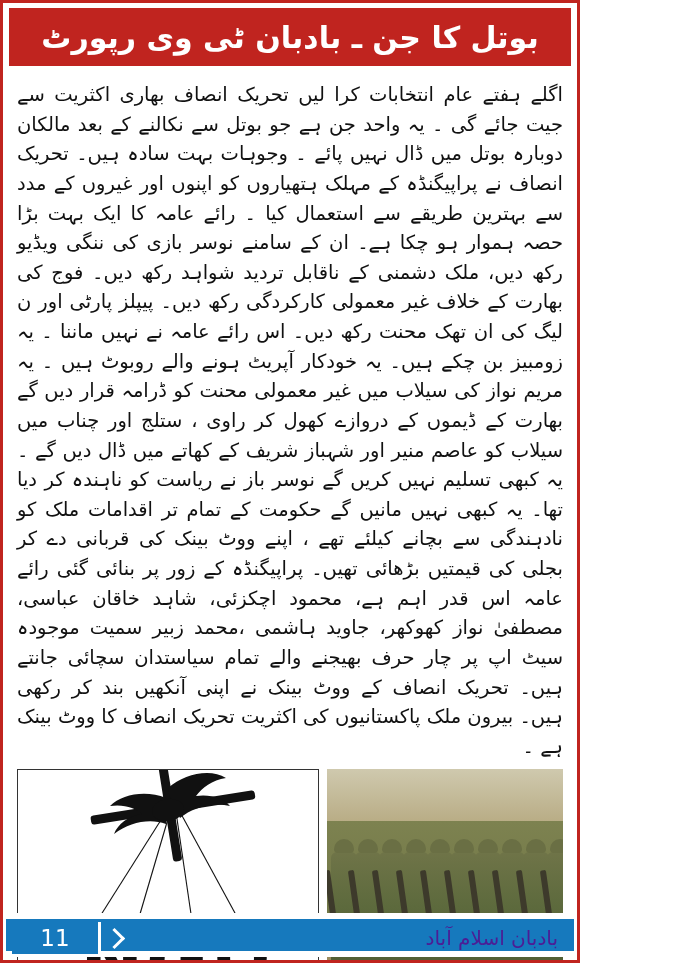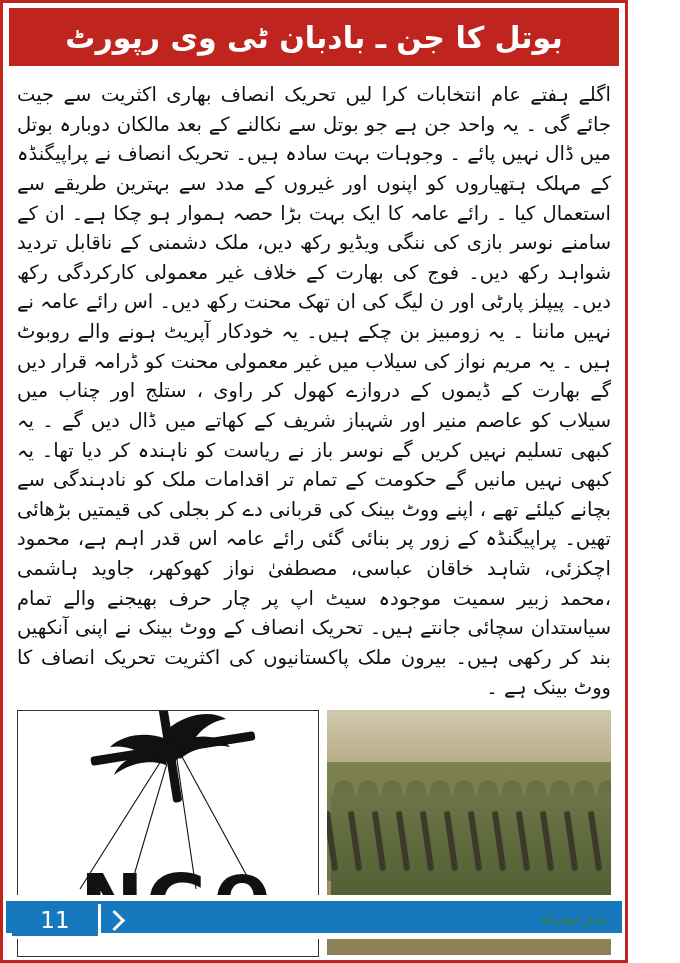--- a/index.html
+++ b/index.html
@@ -8,21 +8,21 @@
   }
   body {
     width: 680px;
     height: 963px;
     background: #ffffff;
     font-family: "DejaVu Sans", sans-serif;
     overflow: hidden;
   }
   .page {
     position: relative;
-    width: 628px;
+    width: 580px;
     height: 963px;
     box-sizing: border-box;
     border: 3px solid #c0241f;
     background: #ffffff;
     overflow: hidden;
   }
   .title-bar {
     margin: 5px 6px 0 6px;
     height: 58px;
     background: #c0241f;
@@ -125,21 +125,21 @@
     width: 6px;
     height: 60px;
     background: #3d3a2b;
     transform: rotate(-8deg);
     border-radius: 2px;
   }
   .footer-bar {
     position: absolute;
     left: 3px;
     right: 3px;
-    bottom: 21px;
+    bottom: 3px;
     height: 44px;
     background: #ffffff;
     display: flex;
     align-items: center;
   }
   .footer-band {
     position: absolute;
     left: 0; right: 0; top: 6px;
     height: 32px;
     background: #1679bd;
@@ -179,22 +179,22 @@
   }
   .footer-spacer { flex: 1; position: relative; z-index: 3; }
   .footer-label {
     position: relative;
     z-index: 3;
     margin-top: 6px;
     height: 32px;
     display: flex;
     align-items: center;
     padding-right: 16px;
-    color: #4d7c0f;
-    font-size: 10px;
+    color: #4c1d95;
+    font-size: 20px;
     direction: rtl;
   }
 </style>
 </head>
 <body>
 
 <div class="page">
 
   <div class="title-bar">
     <div class="title-text">بوتل کا جن ـ بادبان ٹی وی رپورٹ</div>

